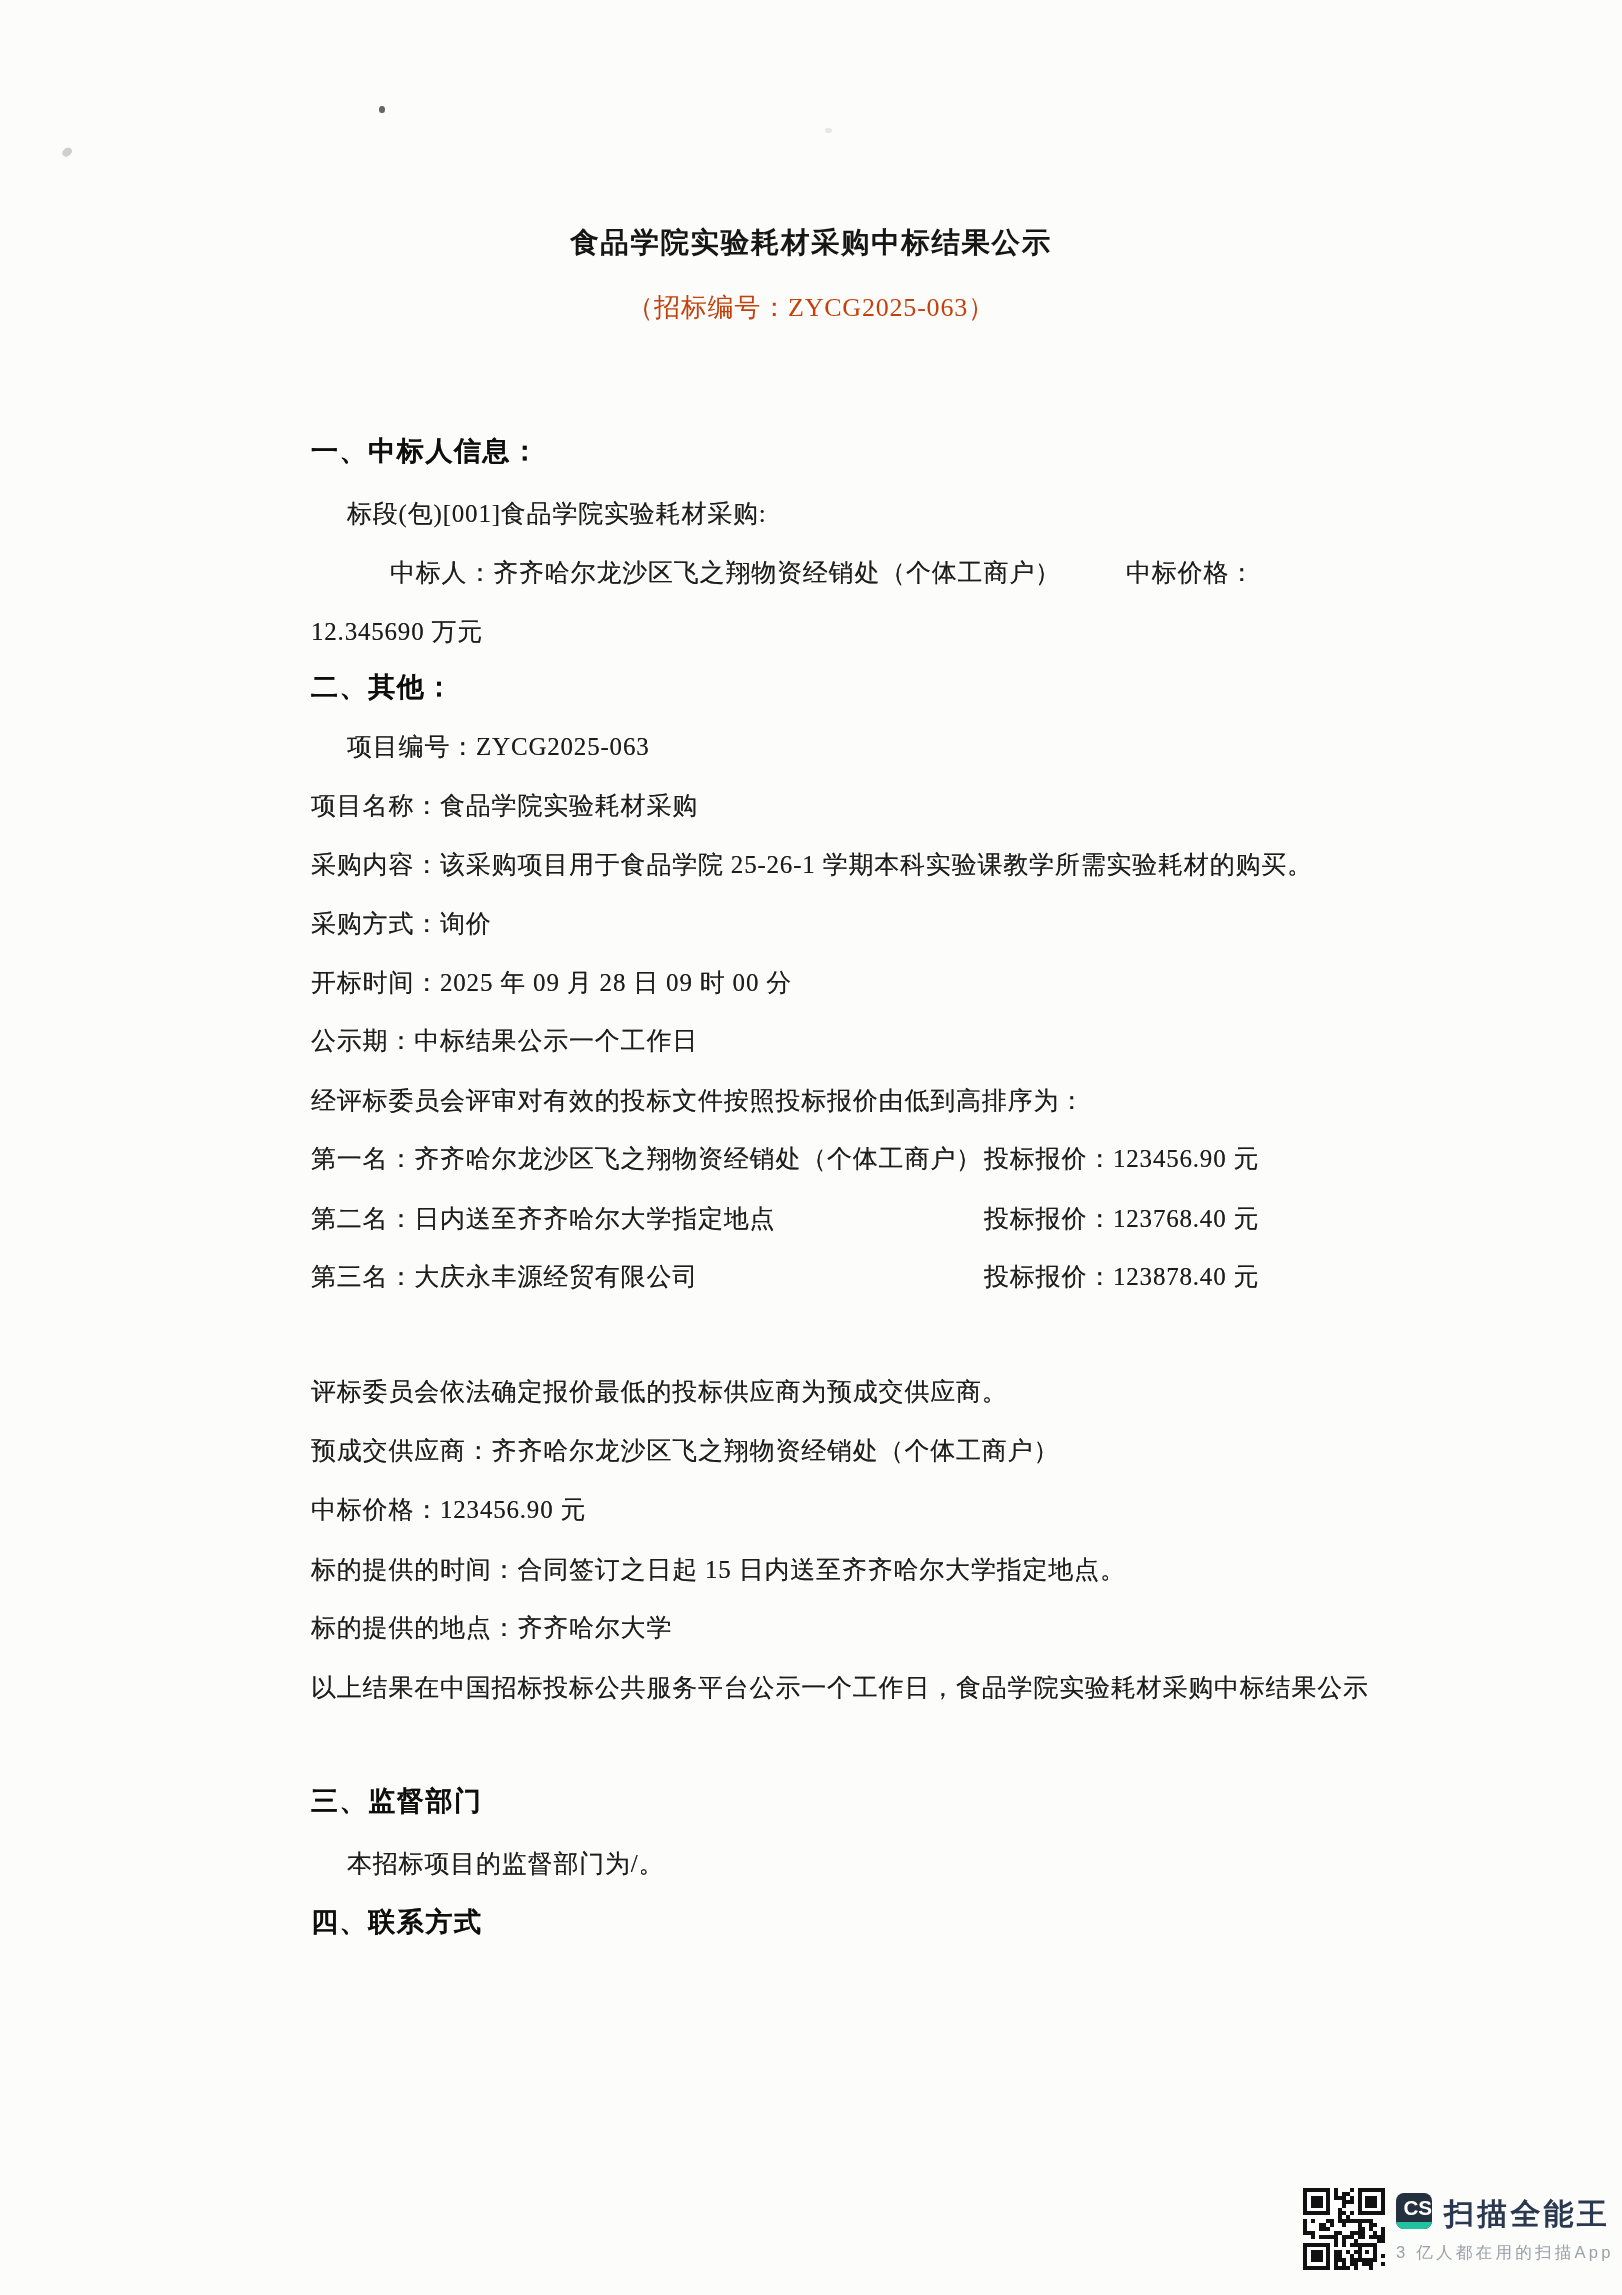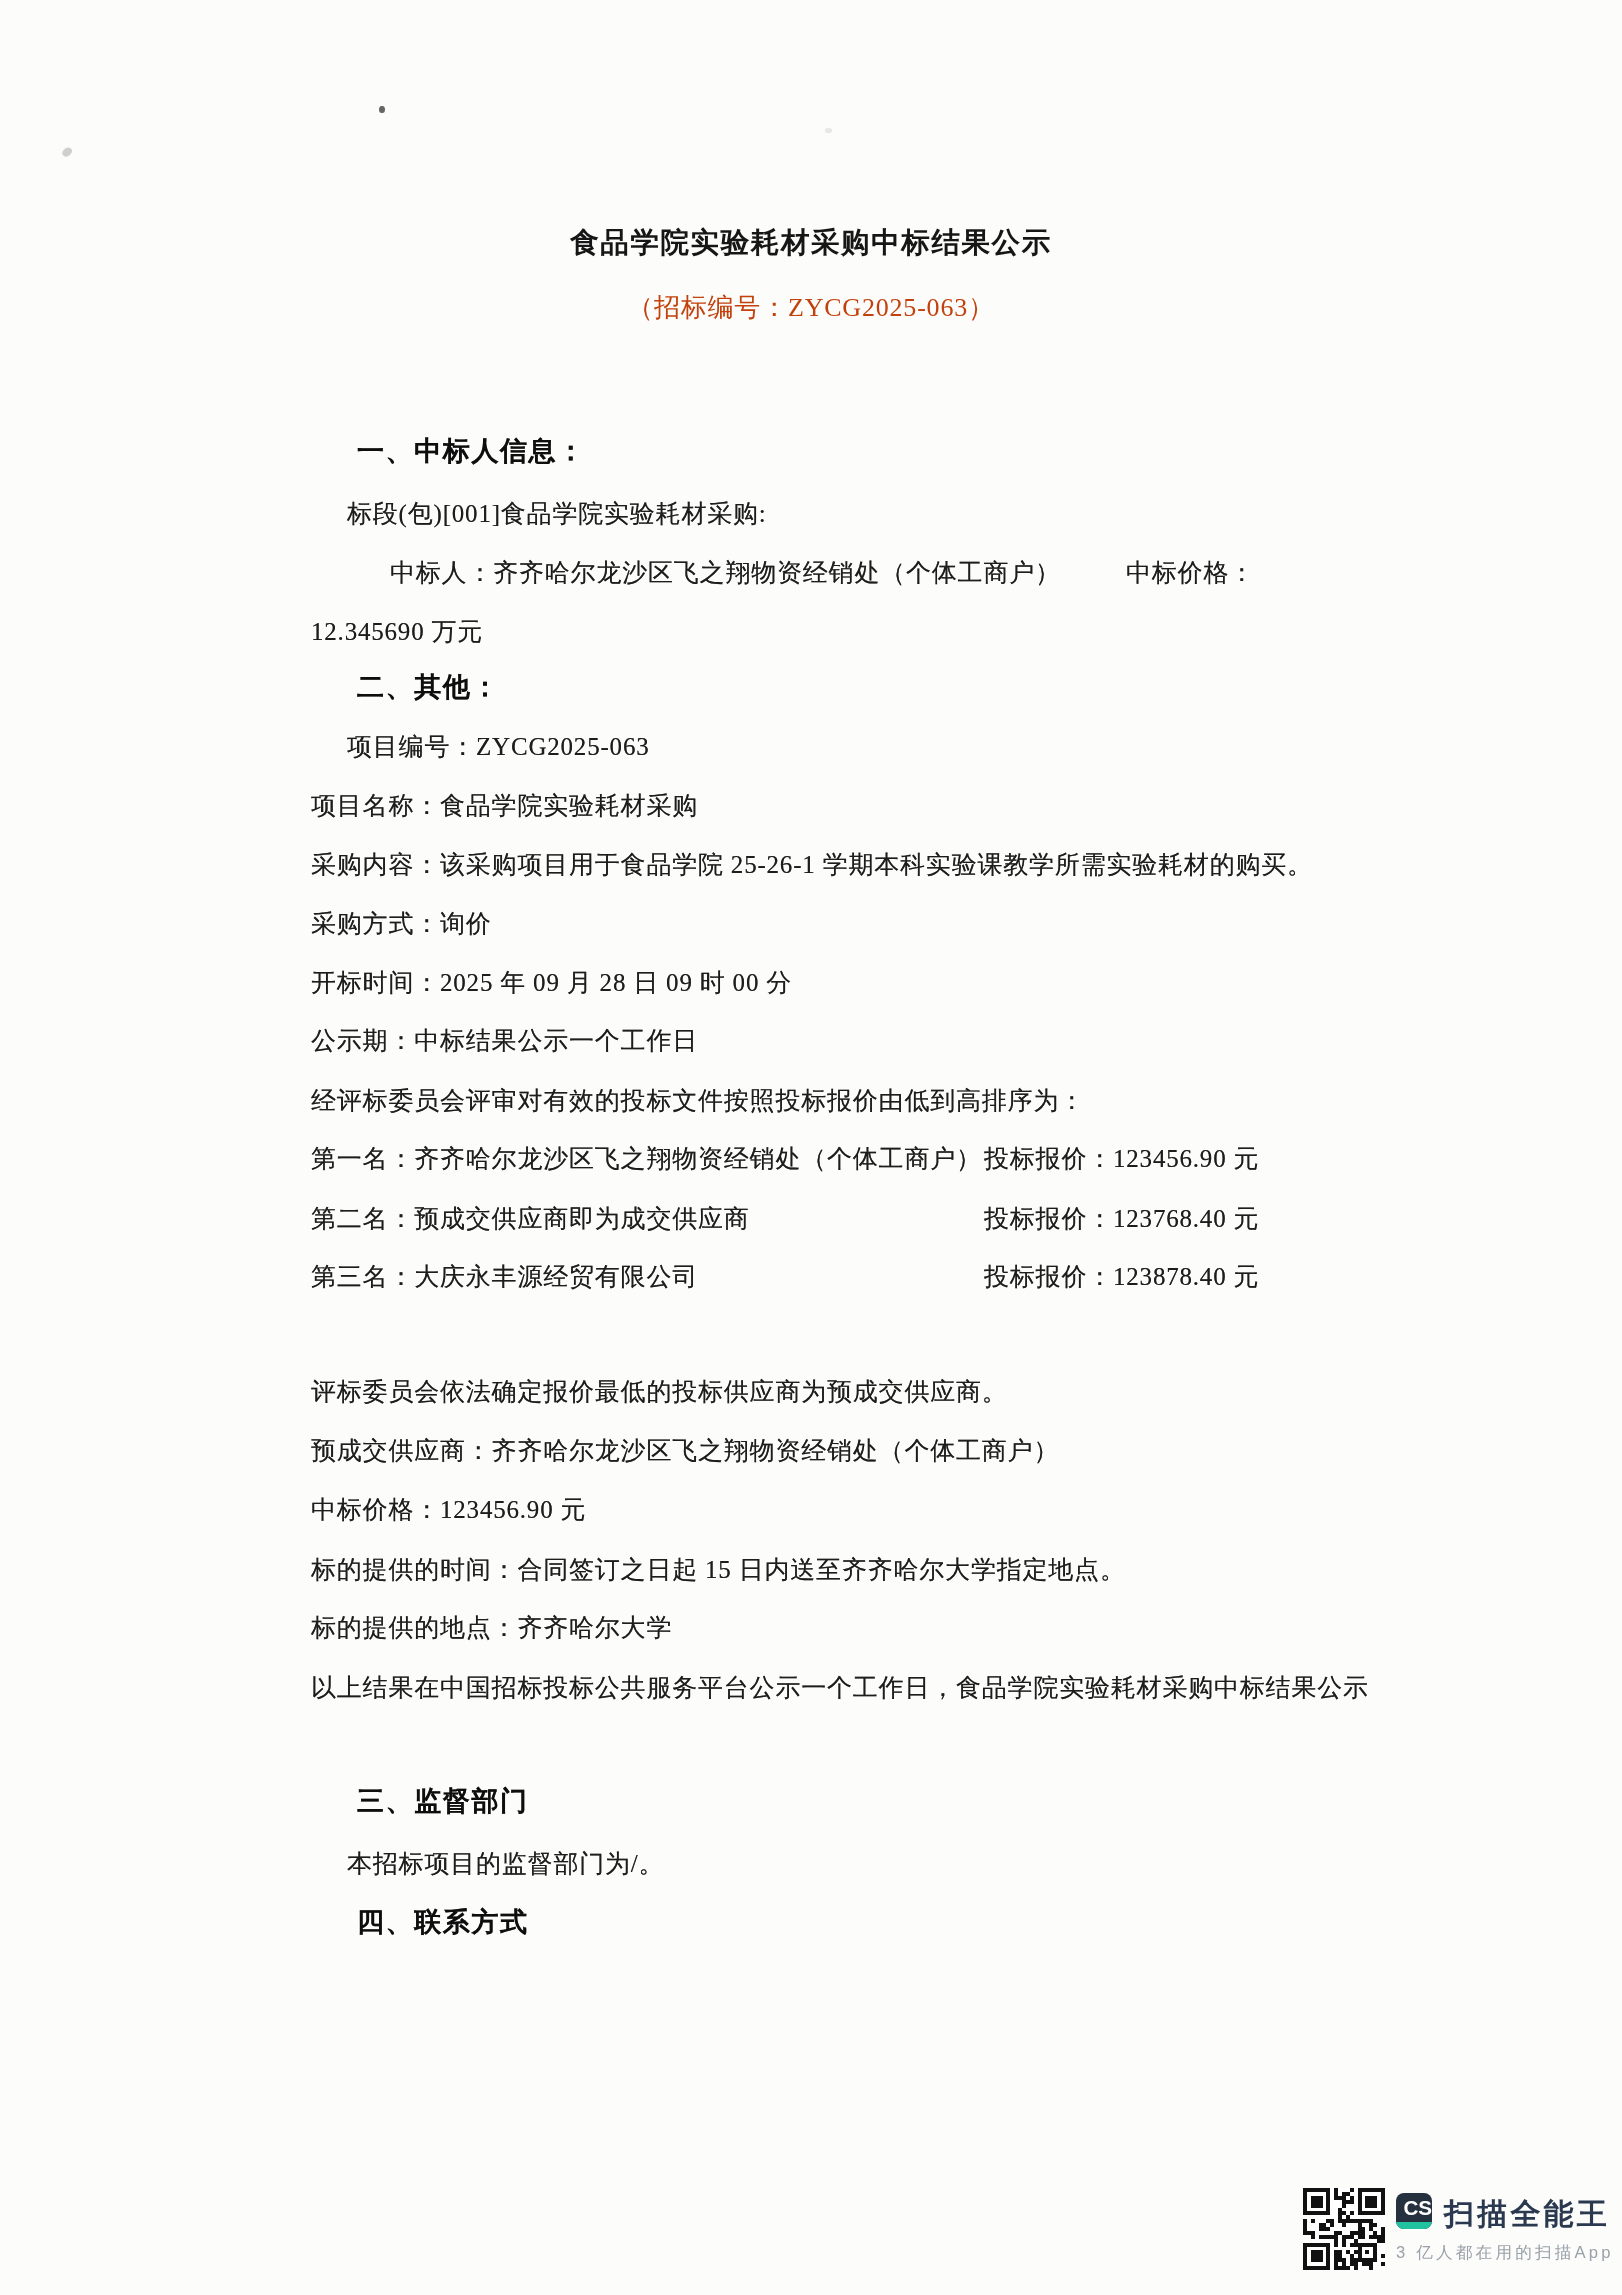--- a/index.html
+++ b/index.html
@@ -24,21 +24,21 @@
     font-size:26px;font-weight:500;letter-spacing:0.8px;color:#c2410c;
   }
   .ln{
     position:absolute;left:311px;width:1014px;height:35px;
     font-size:25px;line-height:33px;letter-spacing:0.8px;white-space:nowrap;
     text-shadow:0 0 0.3px rgba(0,0,0,.55);
     font-family:Liberation Serif, serif;
   }
   .h{
     font-family:"Liberation Sans",sans-serif;font-weight:700;
-    font-size:27px;letter-spacing:1.6px;color:#0e0e0e;margin-left:46px;
+    font-size:27px;letter-spacing:1.6px;color:#0e0e0e;
   }
   .ind45{padding-left:36px;}
   .row{padding:0;}
   .row span{position:absolute;top:0;white-space:nowrap;}
   .speck{position:absolute;}
   
   .footer{position:absolute;left:1303px;top:2186px;width:301px;height:95px;}
   .qr{position:absolute;left:0;top:1.6px;width:82px;height:82px;}
   .cs-logo{
     position:absolute;left:93px;top:7.1px;width:36px;height:36px;border-radius:8px;
@@ -88,21 +88,21 @@
   <div class="ln" style="top:907px">采购方式：询价</div>
   <div class="ln" style="top:966px">开标时间：2025 年 09 月 28 日 09 时 00 分</div>
   <div class="ln" style="top:1024px">公示期：中标结果公示一个工作日</div>
   <div class="ln" style="top:1084px">经评标委员会评审对有效的投标文件按照投标报价由低到高排序为：</div>
 
   <div class="ln row" style="top:1142px">
     <span style="left:0">第一名：齐齐哈尔龙沙区飞之翔物资经销处（个体工商户）</span>
     <span style="left:673px">投标报价：123456.90 元</span>
   </div>
   <div class="ln row" style="top:1202px">
-    <span style="left:0">第二名：预成交供应商即为成交供应商</span>
+    <span style="left:0">第二名：日内送至齐齐哈尔大学指定地点</span>
     <span style="left:673px">投标报价：123768.40 元</span>
   </div>
   <div class="ln row" style="top:1260px">
     <span style="left:0">第三名：大庆永丰源经贸有限公司</span>
     <span style="left:673px">投标报价：123878.40 元</span>
   </div>
 
   <div class="ln" style="top:1375px">评标委员会依法确定报价最低的投标供应商为预成交供应商。</div>
   <div class="ln" style="top:1434px">预成交供应商：齐齐哈尔龙沙区飞之翔物资经销处（个体工商户）</div>
   <div class="ln" style="top:1493px">中标价格：123456.90 元</div>

